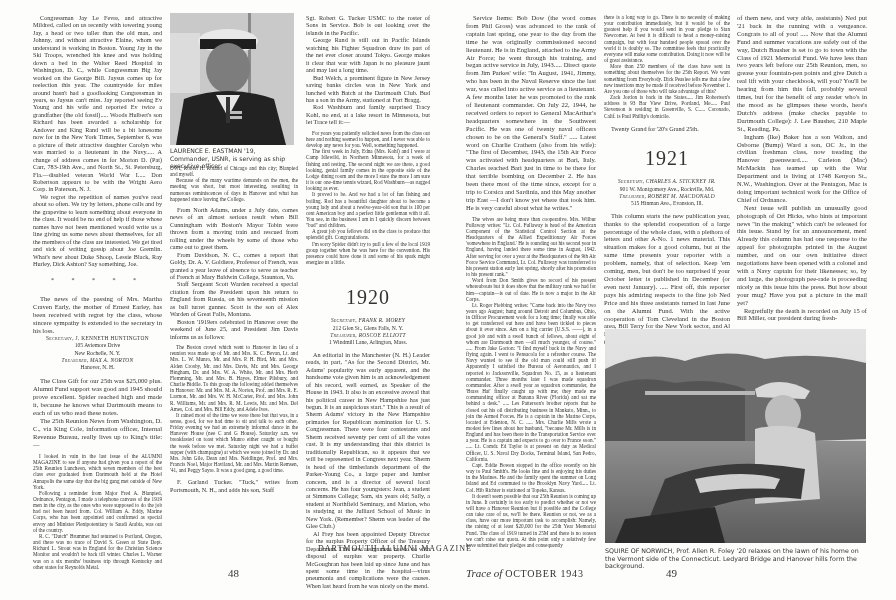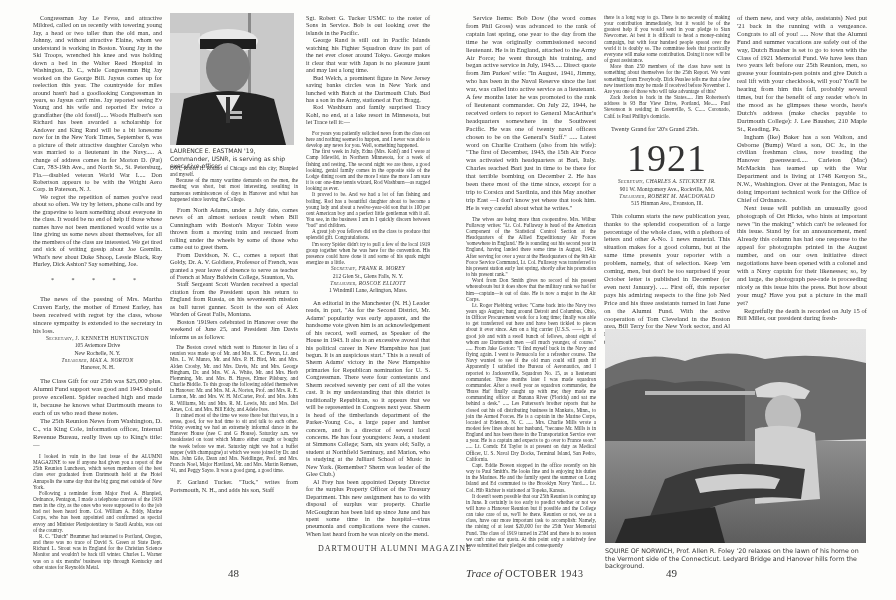--- a/index.html
+++ b/index.html
@@ -3,21 +3,21 @@
 <meta charset="utf-8">
 <style>
   html,body{margin:0;padding:0;}
   body{width:896px;height:600px;background:#fdfdfb;position:relative;overflow:hidden;font-family:"Liberation Serif","DejaVu Serif",serif;color:#2a2a2a;}
   .col{position:absolute;font-size:6.2px;line-height:7.45px;text-align:justify;color:#333;}
   .col p{margin:0;text-indent:7px;}
   .col p.noind{text-indent:0;}
   .small{font-size:5.2px;line-height:6.15px;margin:4px 0 0 0;}
   .small p{text-indent:6px;}
   .stars{text-align:center;letter-spacing:8px;font-size:6px;margin:10px 0 10px 0;}
-  .year{text-align:center;font-size:38px;line-height:32px;margin:20px 0 4px 0;color:#333;font-weight:normal;letter-spacing:1px;}
+  .year{text-align:center;font-size:20px;line-height:32px;margin:20px 0 4px 0;color:#333;font-weight:normal;letter-spacing:1px;}
   .officer{text-align:center;font-size:5.6px;line-height:7.4px;}
   .officer .role{font-style:italic;}
   .officer .sc{font-variant:small-caps;font-size:5.4px;letter-spacing:0.3px;}
   .photo{position:absolute;overflow:hidden;}
   .caption{position:absolute;font-family:"DejaVu Sans","Liberation Sans",sans-serif;font-size:6.3px;line-height:7.6px;color:#333;}
   .footer{position:absolute;font-size:9px;color:#333;text-align:right;}
   .magname{font-variant:small-caps;letter-spacing:1px;font-size:8px;}
   .issue{font-style:italic;font-size:11px;}
   .issue .sc{font-style:normal;font-variant:small-caps;letter-spacing:0.8px;font-size:10px;}
 </style>
@@ -87,20 +87,21 @@
   <p>George Rand is still out in Pacific Islands watching his Fighter Squadron draw its part of the net ever closer around Tokyo. George makes it clear that war with Japan is no pleasure jaunt and may last a long time.</p>
   <p>Bud Welch, a prominent figure in New Jersey saving banks circles was in New York and lunched with Batch at the Dartmouth Club. Bud has a son in the Army, stationed at Fort Bragg.</p>
   <p>Rod Washburn and family surprised Tracy Kohl, no end, at a lake resort in Minnesota, but let Trace tell it:—</p>
   <div class="small">
     <p>For years you patiently solicited news from the class out here and nothing seemed to happen, and I never was able to develop any news for you. Well, something happened.</p>
     <p>The first week in July, Edna (Mrs. Kohl) and I were at Camp Idlewild, in Northern Minnesota, for a week of fishing and resting. The second night we are there, a good looking, genial family comes in the opposite side of the Lodge dining room and the more I stare the more I am sure it is our one-time tennis wizard, Rod Washburn—as rugged looking as ever.</p>
     <p>It proved to be. And we had a lot of fun fishing and boiling. Rod has a beautiful daughter about to become a young lady and about a twelve-year-old son that is 100 per cent American boy and a perfect little gentleman with it all. You see, in the business I am in I quickly discern between "bad" and children.</p>
     <p>A great job you fellows did on the class to produce that splendid gift. Congratulations.</p>
     <p>I'm sorry Spider didn't try to pull a few of the local 1919 group together when he was here for the convention. His presence could have done it and some of his spark might energize us a little.</p>
   </div>
+  <div class="year" style="margin-top:16px;">1920</div>
   <div class="officer">
     <div class="sc role">Secretary, FRANK R. MOREY</div>
     <div>212 Glen St., Glens Falls, N. Y.</div>
     <div class="sc role">Treasurer, ROSCOE ELLIOTT</div>
     <div>1 Windmill Lane, Arlington, Mass.</div>
   </div>
   <div style="height:4px"></div>
   <p>An editorial in the Manchester (N. H.) Leader reads, in part, "As for the Second District, Mr. Adams' popularity was early apparent, and the handsome vote given him is an acknowledgement of his record, well earned, as Speaker of the House in 1943. It also is an excessive avowal that his political career in New Hampshire has just begun. It is an auspicious start." This is a result of Sherm Adams' victory in the New Hampshire primaries for Republican nomination for U. S. Congressman. There were four contestants and Sherm received seventy per cent of all the votes cast. It is my understanding that this district is traditionally Republican, so it appears that we will be represented in Congress next year. Sherm is head of the timberlands department of the Parker-Young Co., a large paper and lumber concern, and is a director of several local concerns. He has four youngsters: Jean, a student at Simmons College; Sam, six years old; Sally, a student at Northfield Seminary, and Marion, who is studying at the Julliard School of Music in New York. (Remember? Sherm was leader of the Glee Club.)</p>
   <p>Al Frey has been appointed Deputy Director for the surplus Property Officer of the Treasury Department. This new assignment has to do with disposal of surplus war property. Charlie McGoughran has been laid up since June and has spent some time in the hospital—virus pneumonia and complications were the causes. When last heard from he was nicely on the mend.</p>
 </div>

